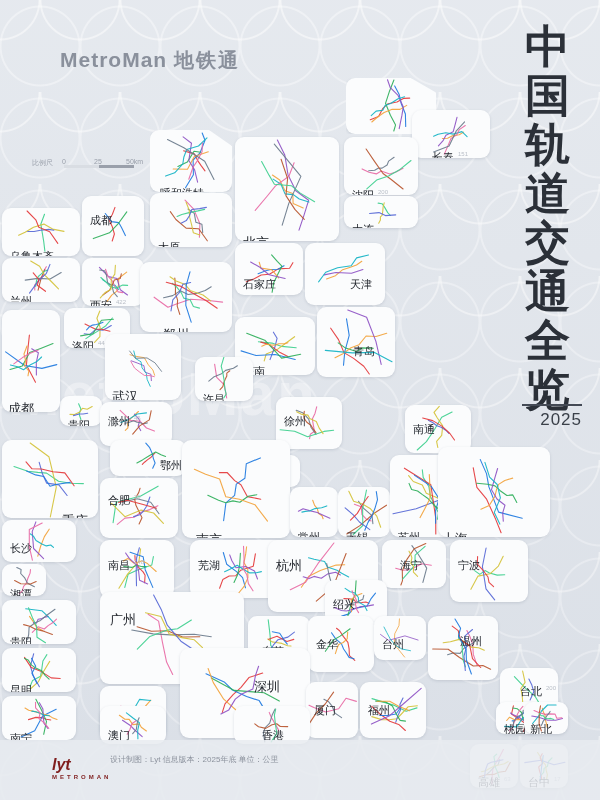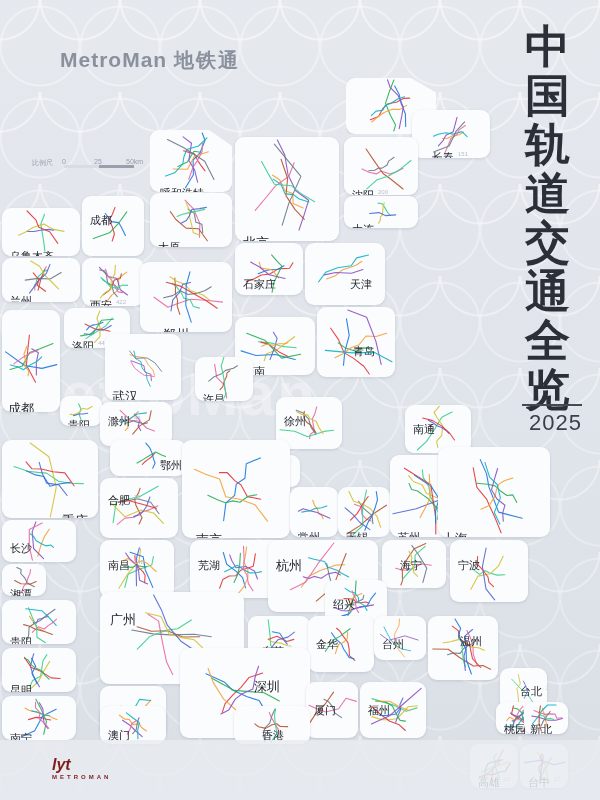--- a/index.html
+++ b/index.html
@@ -35,21 +35,21 @@
     position:absolute;right:14px;top:22px;width:76px;
     text-align:center;
     color:#2b3038;
     font-weight:bold;
     font-size:45px;line-height:49px;
     letter-spacing:1px;
     font-family:"DejaVu Sans","Liberation Sans",sans-serif;
   }
   .title-year{
     position:absolute;right:18px;top:410px;width:70px;text-align:right;
-    color:#3a4049;font-size:22px;letter-spacing:1px;
+    color:#3a4049;font-size:17px;letter-spacing:1px;
   }
   .title-rule{
     position:absolute;right:18px;top:404px;width:60px;height:2px;background:#444a55;
   }
 
   .scalebar{
     position:absolute;left:46px;top:160px;width:100px;color:#9aa0ab;font-size:7px;
   }
   .scalebar .ticks{position:relative;height:10px;}
   .scalebar .bar{position:absolute;left:18px;top:5px;width:70px;height:3px;background:#9aa0ab;}
@@ -699,21 +699,21 @@
     </div>
     <div class="card" style="left: 234px; top: 706px; width: 76px; height: 38px;">
       <svg class="net" viewBox="0 0 76 38">
         <path d="M44.8 24.4 L41.9 19.4 L39.7 15.4 L37.2 11.2 L35.2 6.4" fill="none" stroke="#e86aa5" stroke-width="1.1" stroke-linecap="round" stroke-linejoin="round" opacity=".92"></path>
         <path d="M30.8 35.9 L29.3 26.7 L31.2 21.6 L35.7 17.2 L38.3 8.7 L41.1 3.0" fill="none" stroke="#6b7b8c" stroke-width="1.1" stroke-linecap="round" stroke-linejoin="round" opacity=".92"></path>
         <path d="M20.8 17.9 L24.5 20.8 L31.7 22.4 L38.0 18.7 L42.7 17.7 L46.3 20.5 L53.7 20.6" fill="none" stroke="#b8562f" stroke-width="1.1" stroke-linecap="round" stroke-linejoin="round" opacity=".92"></path>
         <path d="M37.2 35.9 L42.8 27.4 L41.4 17.9 L40.4 9.2 L41.7 3.0" fill="none" stroke="#3ecf8e" stroke-width="1.1" stroke-linecap="round" stroke-linejoin="round" opacity=".92"></path>
       </svg>
       <div class="name" style="left: 28px; top: 22px; font-size: 11px;">香港</div>
     </div>
-    <div class="card" style="left: 500px; top: 668px; width: 47px; height: 44px;">
+    <div class="card" style="left: 500px; top: 668px; width: 58px; height: 44px;">
       <svg class="net" viewBox="0 0 58 44">
         <path d="M40.5 37.2 L35.0 28.2 L25.1 19.9 L14.4 8.6" fill="none" stroke="#3ecf8e" stroke-width="1.1" stroke-linecap="round" stroke-linejoin="round" opacity=".92"></path>
         <path d="M23.0 38.5 L22.2 27.7 L20.9 20.5 L25.1 14.4 L22.6 3.0" fill="none" stroke="#d4c23a" stroke-width="1.1" stroke-linecap="round" stroke-linejoin="round" opacity=".92"></path>
         <path d="M28.9 11.0 L31.6 16.4 L33.8 23.7 L30.1 32.0" fill="none" stroke="#5768d6" stroke-width="1.1" stroke-linecap="round" stroke-linejoin="round" opacity=".92"></path>
       </svg>
       <div class="name" style="left: 20px; top: 16px; font-size: 11px;">台北</div>
       <div class="sub" style="left: 46px; top: 17px;">200</div>
     </div>
     <div class="card" style="left: 496px; top: 702px; width: 44px; height: 32px;">
       <svg class="net" viewBox="0 0 44 32">
@@ -764,14 +764,15 @@
       <div class="sub" style="left: 34px; top: 32px;">17</div>
     </div>
   </div>
 
 <div class="footer">
   <div class="flogo">
     <span>lyt</span>
     <span class="sm">METROMAN</span>
   </div>
   <div class="ftext">
+    <div>设计制图：Lyt    信息版本：2025年底    单位：公里</div>
   </div>
 </div>
 
 </body></html>

